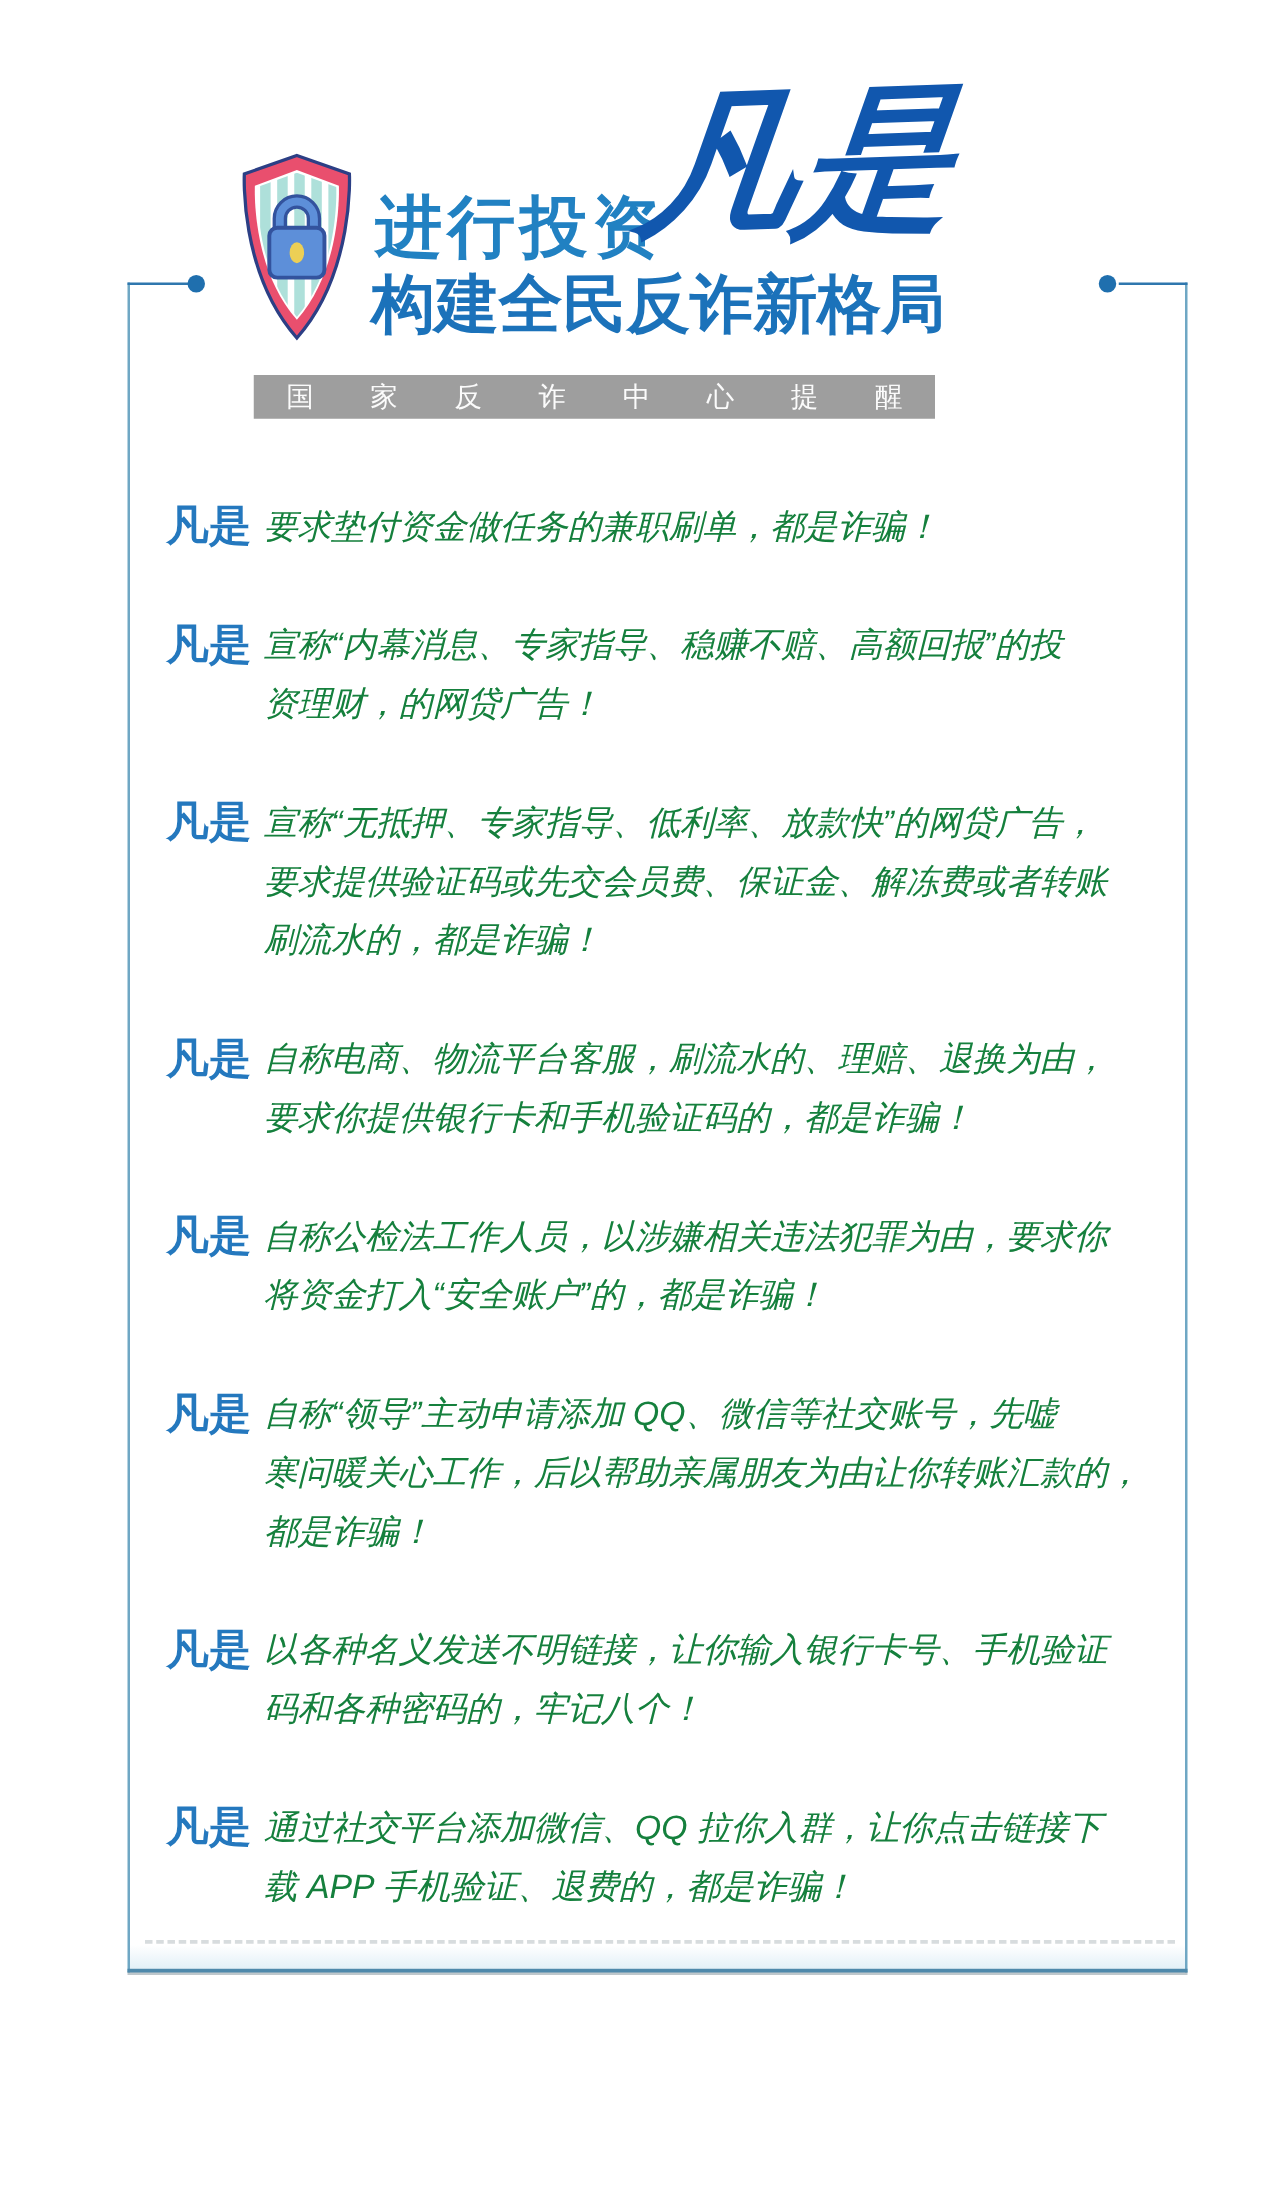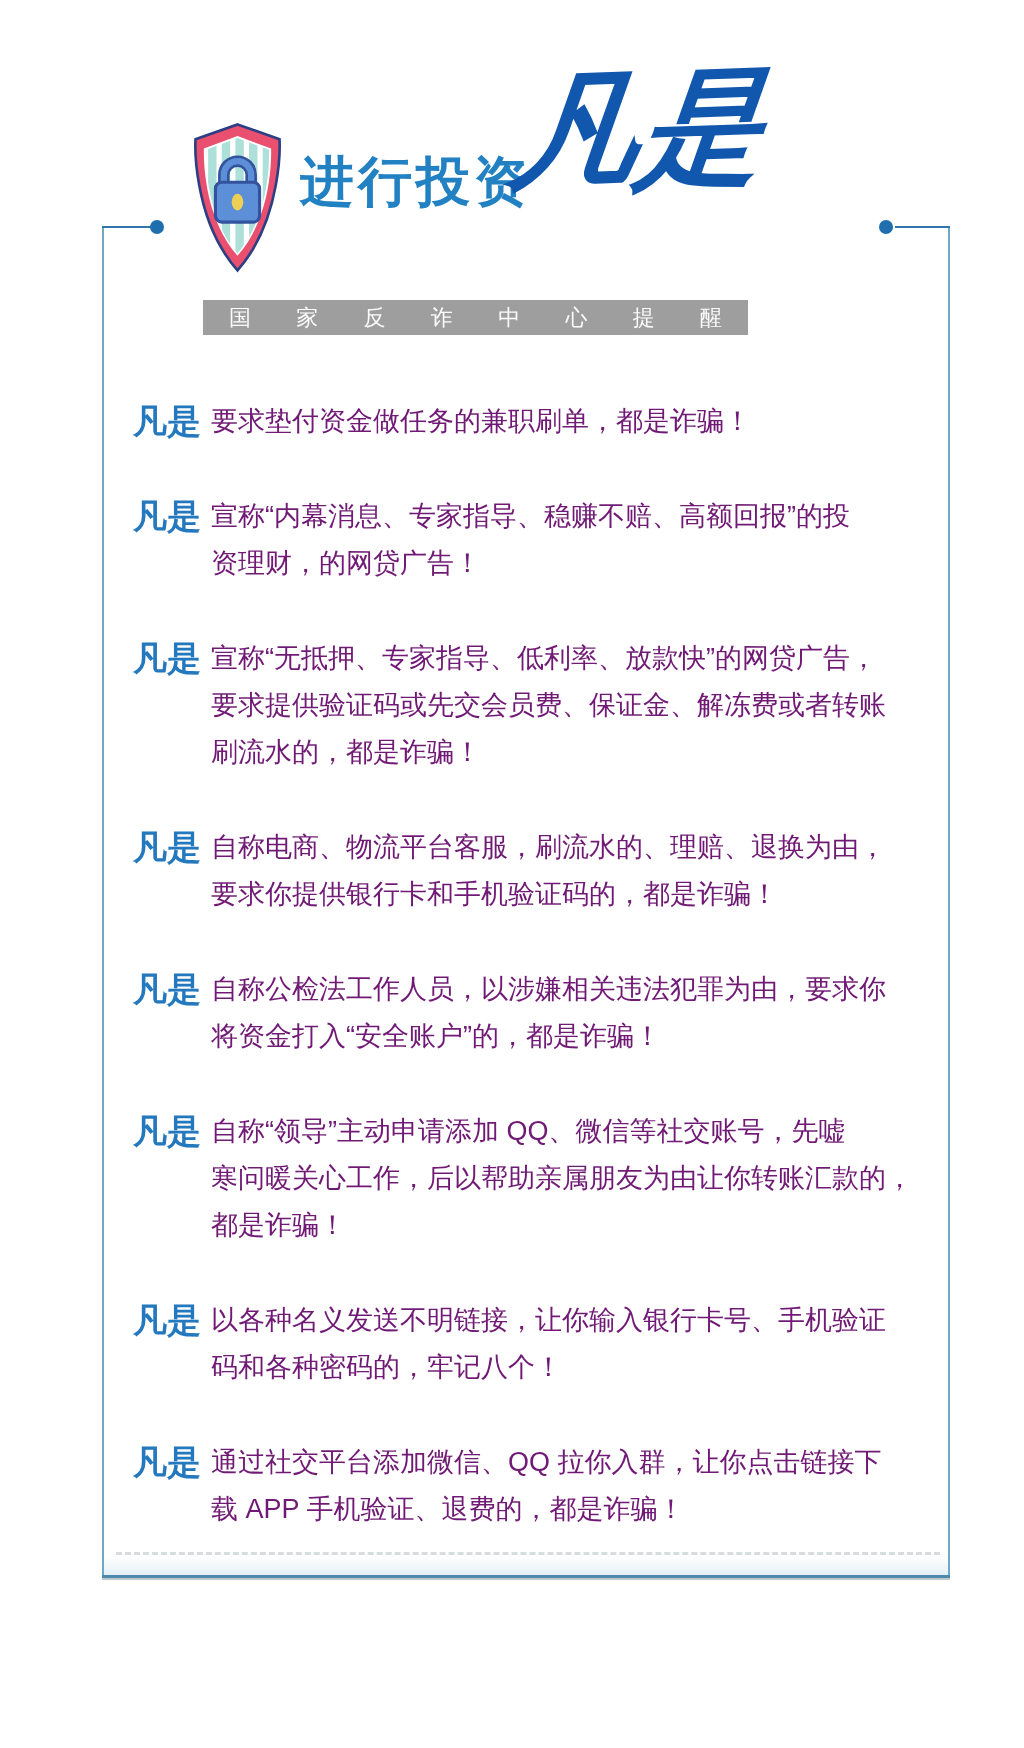--- a/index.html
+++ b/index.html
@@ -76,22 +76,22 @@
   .item {
     display: flex; align-items: flex-start; margin-bottom: 48px;
   }
   .item-label {
     flex: 0 0 auto;
     font-size: 34px; font-weight: bold; color: #2478be;
     line-height: 47px; margin-right: 10px; white-space: nowrap;
   }
   .item-text {
     flex: 0 0 auto; width: 742px;
-    font-size: 27px; color: #701a75; line-height: 47px;
-    white-space: pre-line; letter-spacing: 0px;
+    font-size: 27px; color: #15803d; line-height: 47px;
+    white-space: pre-line; letter-spacing: 0px; font-style: italic;
   }
 </style>
 </head>
 <body>
 
 <div class="poster">
 
   <div class="frame-line frame-left"></div>
   <div class="frame-line frame-right"></div>
   <div class="frame-line frame-top-left"></div>
@@ -120,20 +120,21 @@
       </g>
       <path d="M37 60 v-9 a13 13 0 0 1 26 0 v9" fill="none" stroke="#33539e" stroke-width="11"></path>
       <path d="M37 60 v-9 a13 13 0 0 1 26 0 v9" fill="none" stroke="#5d8fd9" stroke-width="6"></path>
       <rect x="29" y="58" width="42" height="38" rx="6" fill="#5d8fd9" stroke="#33539e" stroke-width="3"></rect>
       <ellipse cx="50" cy="77" rx="5.5" ry="8" fill="#eccf55"></ellipse>
     </svg>
   </div>
 
   <div class="title-prefix">进行投资</div>
   <div class="title-highlight">凡是</div>
+  <div class="title-line2">构建全民反诈新格局</div>
 
   <div class="banner">
     <span>国</span>
     <span>家</span>
     <span>反</span>
     <span>诈</span>
     <span>中</span>
     <span>心</span>
     <span>提</span>
     <span>醒</span>

